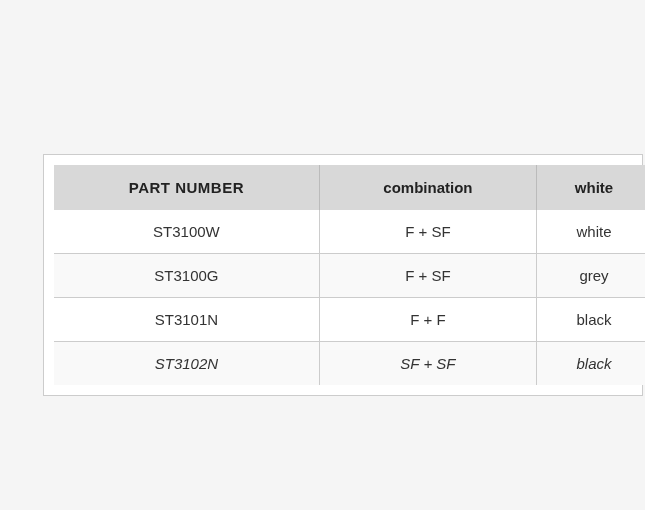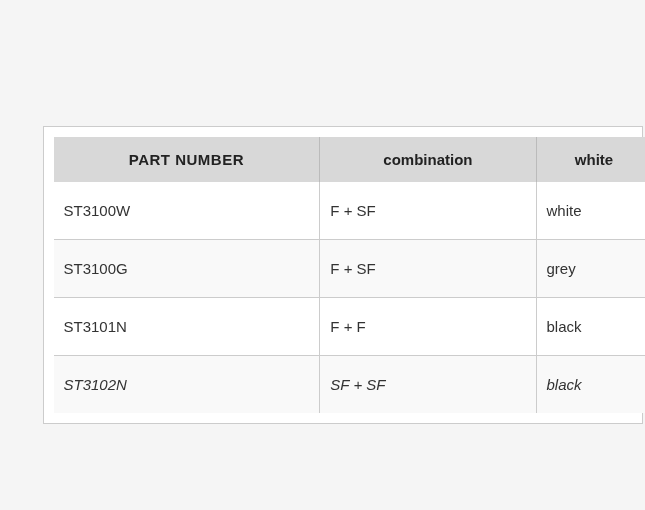--- a/index.html
+++ b/index.html
@@ -54,24 +54,24 @@
     tbody tr {
       border-bottom: 1px solid #cccccc;
     }
 
     tbody tr:last-child {
       border-bottom: none;
       font-style: italic;
     }
 
     tbody td {
-      padding: 20px 10px;
+      padding: 13px 10px;
       font-size: 15px;
       color: #333333;
-      text-align: left;
+      text-align: center;
       border-right: 1px solid #cccccc;
     }
 
     tbody td:last-child {
       border-right: none;
     }
 
     tbody tr:nth-child(odd) {
       background-color: #ffffff;
     }

